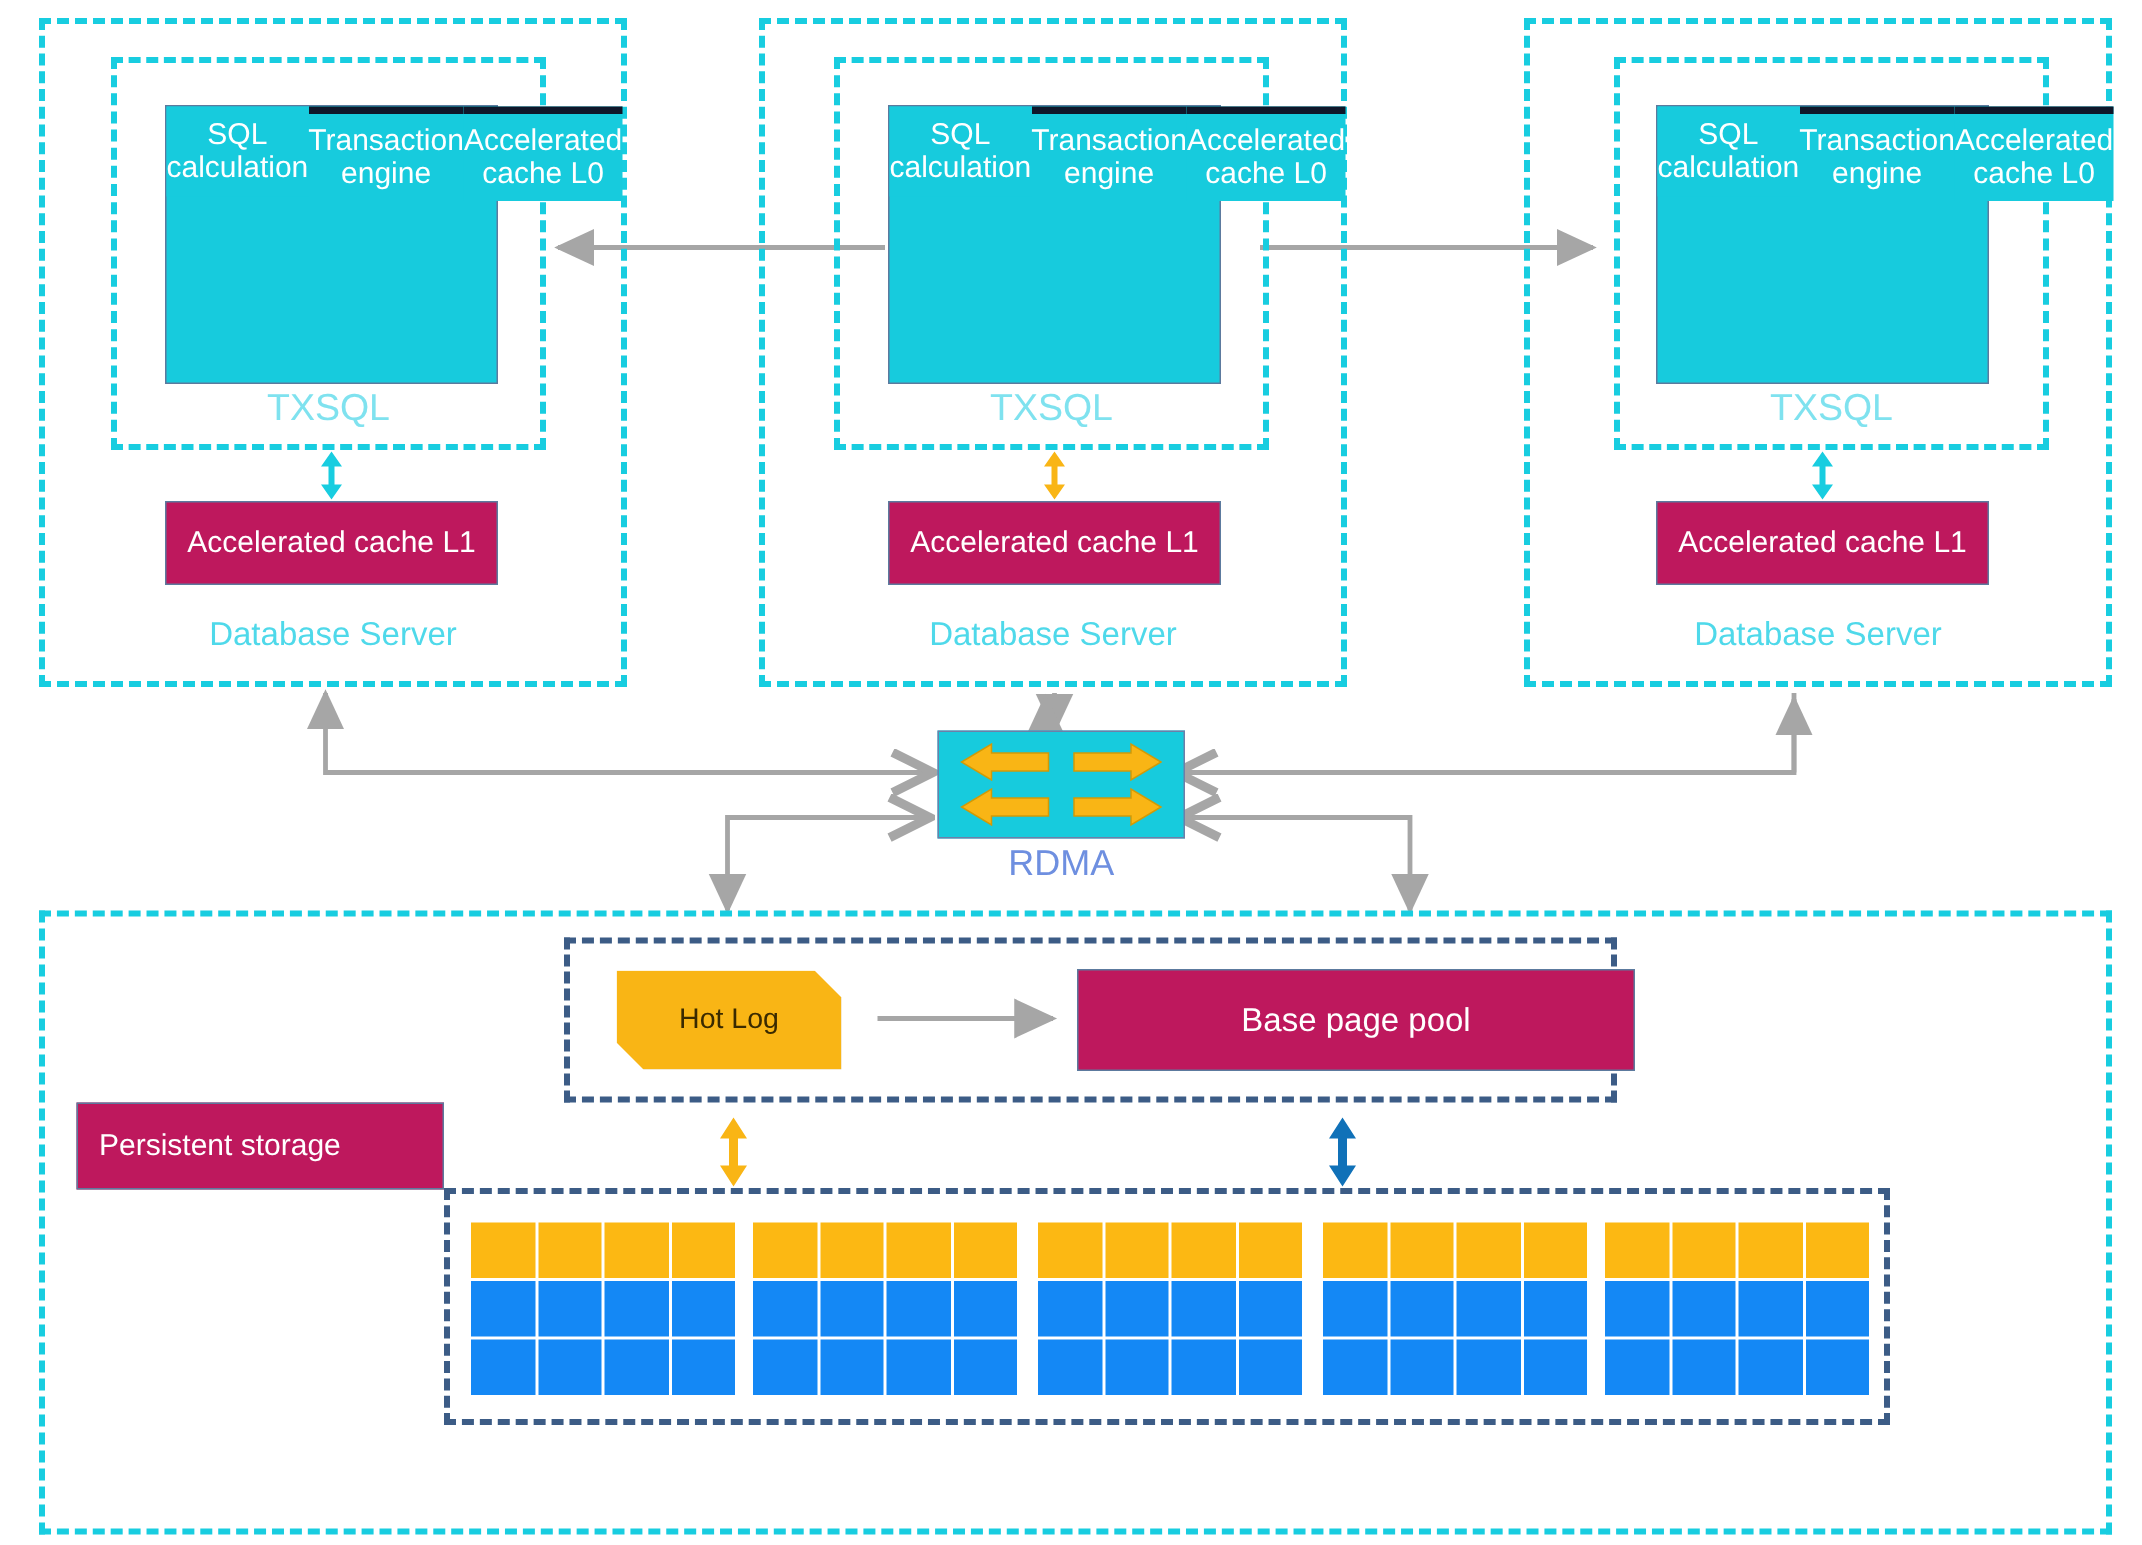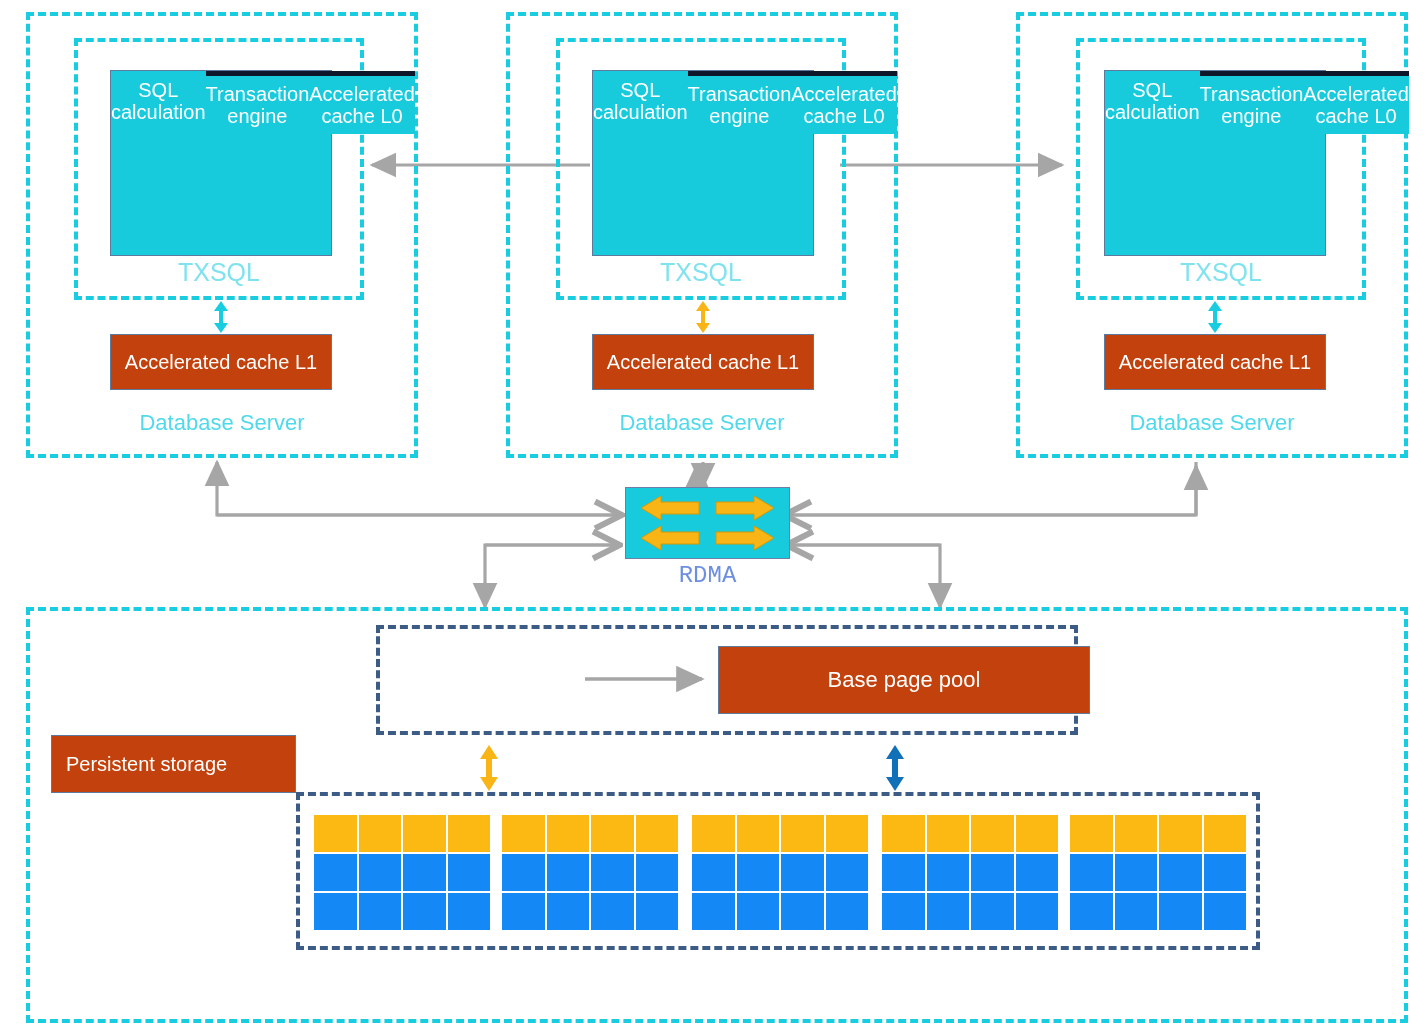--- a/index.html
+++ b/index.html
@@ -35,21 +35,21 @@
     border: 4px dashed #18CDE0;
     background: transparent;
   }
   .navy-dash {
     border: 4px dashed #3C5C86;
     background: transparent;
   }
 
   
   .cyan-box {
-    background: #c2410c;
+    background: #be185d;
     border: 1px solid #5C7A9E;
     color: #ffffff;
     display: flex;
     align-items: center;
     justify-content: center;
     text-align: center;
     line-height: 1.12;
     font-size: 20px;
   }
   .cyan-box.left-align {
@@ -88,21 +88,20 @@
     color: #7FE2EF;
     font-size: 25px;
     text-align: center;
     white-space: nowrap;
   }
   .cap-rdma {
     color: #6E8FE0;
     font-size: 24px;
     text-align: center;
     white-space: nowrap;
-    font-family: Liberation Mono, monospace;
   }
 
   
   #wires {
     position: absolute;
     left: 0; top: 0;
     width: 1428px;
     height: 1030px;
     pointer-events: none;
   }
@@ -262,20 +261,21 @@
   </div>
 
   <div class="abs cap-rdma" style="left:615px; top:562px; width:185px;">RDMA</div>
 
   <div class="abs storage-outer" style="left:26px; top:607px; width:1382px; height:416px;"></div>
 
   <div class="abs cyan-box left-align" style="left:51px; top:735px; width:245px; height:58px;">Persistent storage</div>
 
   <div class="abs navy-dash" style="left:376px; top:625px; width:702px; height:110px;"></div>
 
+  <div class="abs hotlog" style="left:411px; top:647px; width:150px; height:66px;">Hot Log</div>
 
   <div class="abs cyan-box" style="left:718px; top:646px; width:372px; height:68px; font-size:22px;">Base page pool</div>
 
   <svg class="abs" style="left:476px; top:744px; width:26px; height:48px;" viewBox="0 0 26 48">
     <path d="M13,1 L22,15 L16,15 L16,33 L22,33 L13,47 L4,33 L10,33 L10,15 L4,15 Z" fill="#F9B515"></path>
   </svg>
 
   <svg class="abs" style="left:882px; top:744px; width:26px; height:48px;" viewBox="0 0 26 48">
     <path d="M13,1 L22,15 L16,15 L16,33 L22,33 L13,47 L4,33 L10,33 L10,15 L4,15 Z" fill="#1071B8"></path>
   </svg>

